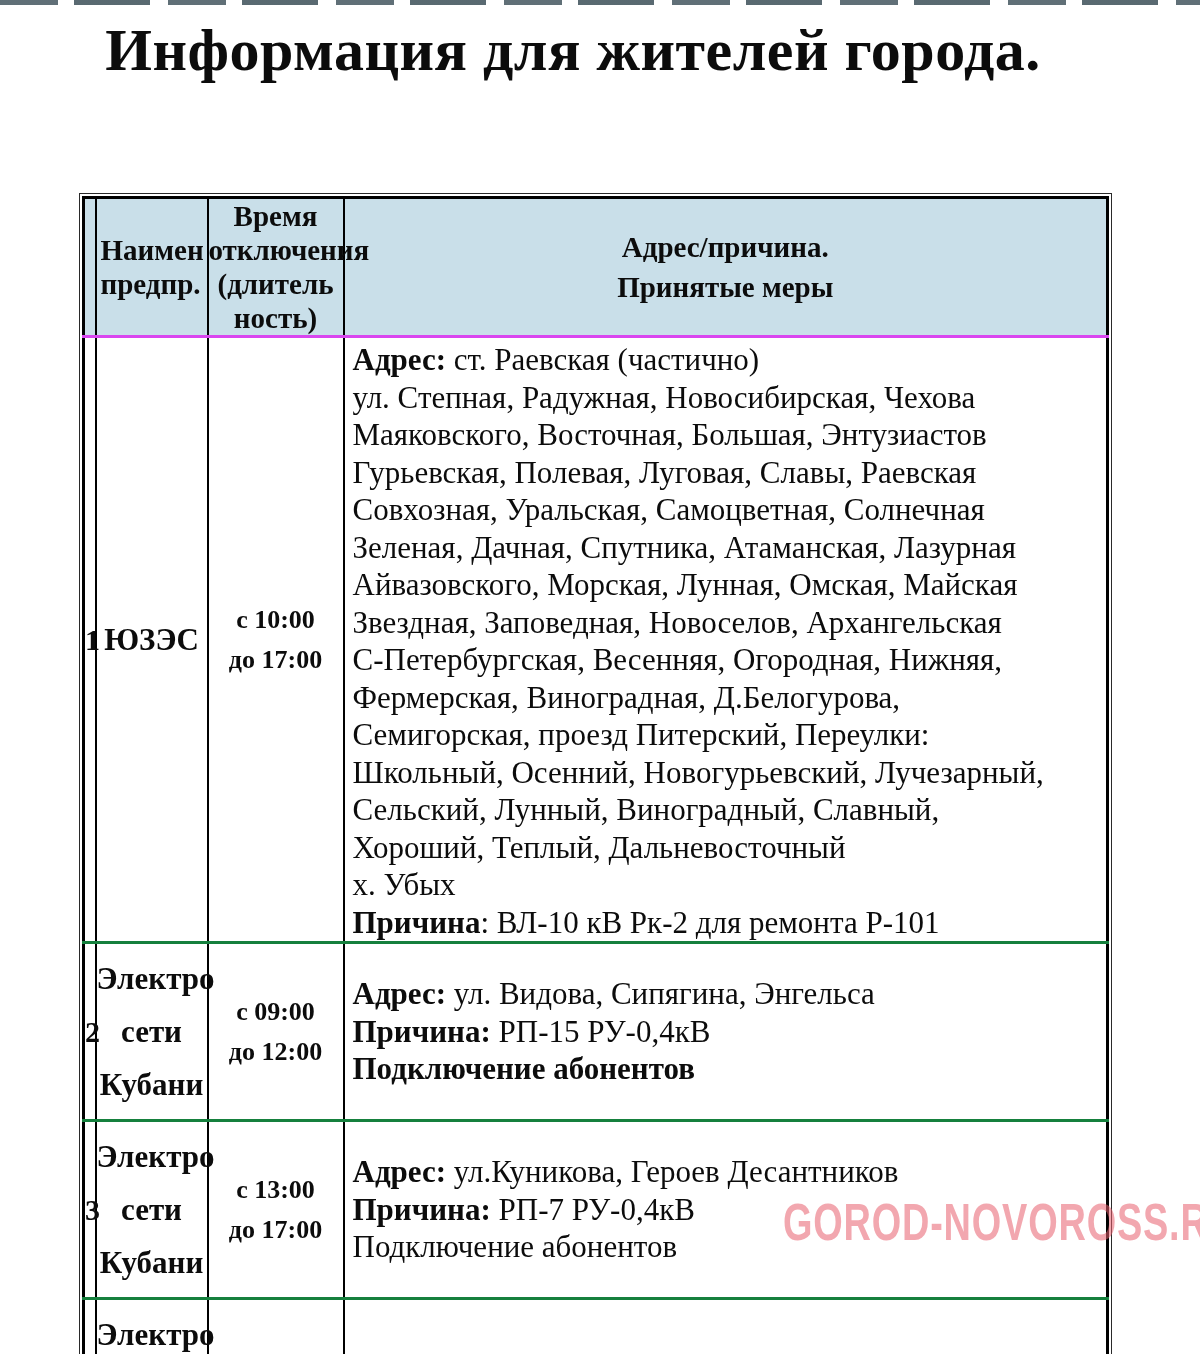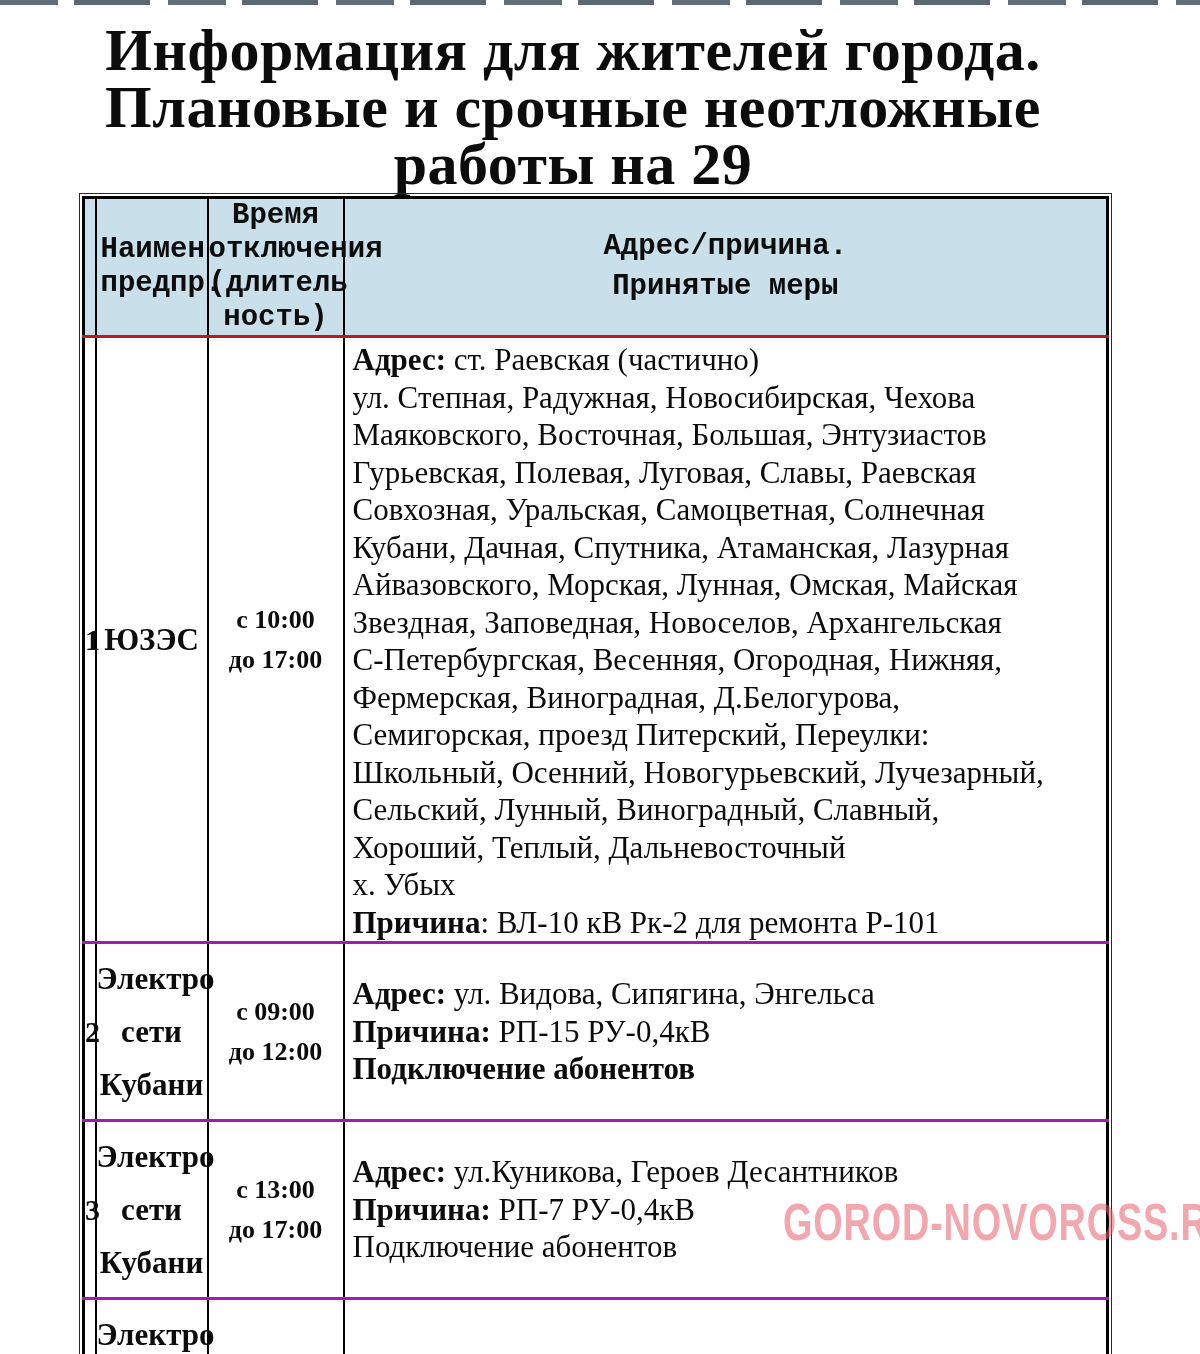--- a/index.html
+++ b/index.html
@@ -28,24 +28,23 @@
     border:3px solid #000;outline:1px solid #2a2a2a;outline-offset:2px;
   }
   col.c-num{width:12px;}
   col.c-name{width:112px;}
   col.c-time{width:136px;}
   col.c-addr{width:764px;}
   th,td{border:2px solid #000;padding:0;overflow:visible;}
   thead th{
     background:var(--header-bg,#c9dfe9);
     font-weight:bold;font-size:29px;vertical-align:middle;
-    border-bottom:3px solid #b91c1c;
-    font-family:Liberation Mono, monospace;
-  }
-  tbody td{border-top:3px solid #a21caf;}
+    border-bottom:3px solid #d946ef;
+  }
+  tbody td{border-top:3px solid #15803d;}
   thead tr{height:137px;}
   tbody tr:nth-child(1){height:603px;}
   tbody tr:nth-child(2){height:117px;}
   tbody tr:nth-child(3){height:120px;}
   tbody tr:nth-child(4){height:112px;}
   .hline{line-height:34px;white-space:nowrap;position:relative;z-index:4;}
   .th-name{text-align:left;}
   .th-name .hline{padding-left:4px;}
   .th-time{text-align:center;}
   .th-time .hline{width:max-content;margin:0 auto;}
@@ -78,21 +77,20 @@
     z-index:10;
   }
 </style>
 </head>
 <body>
 
 <div class="top-strip"></div>
 
 <div class="page-title">
   <div>Информация для жителей города.</div>
-  <div>Плановые и срочные неотложные работы на 29</div>
 </div>
 
 <div class="tbl-wrap">
   <table>
     <colgroup>
       <col class="c-num">
         <col class="c-name">
         <col class="c-time">
         <col class="c-addr">
     </colgroup>
@@ -126,21 +124,21 @@
           <td class="td-time">
             <div class="tline">с 10:00</div>
             <div class="tline">до 17:00</div>
           </td>
           <td class="td-addr top">
             <div class="aline"><b>Адрес:</b><span> ст. Раевская (частично)</span></div>
             <div class="aline"><span>ул. Степная, Радужная, Новосибирская, Чехова</span></div>
             <div class="aline"><span>Маяковского, Восточная, Большая, Энтузиастов</span></div>
             <div class="aline"><span>Гурьевская, Полевая, Луговая, Славы, Раевская</span></div>
             <div class="aline"><span>Совхозная, Уральская, Самоцветная, Солнечная</span></div>
-            <div class="aline"><span>Кубани, Дачная, Спутника, Атаманская, Лазурная</span></div>
+            <div class="aline"><span>Зеленая, Дачная, Спутника, Атаманская, Лазурная</span></div>
             <div class="aline"><span>Айвазовского, Морская, Лунная, Омская, Майская</span></div>
             <div class="aline"><span>Звездная, Заповедная, Новоселов, Архангельская</span></div>
             <div class="aline"><span>С-Петербургская, Весенняя, Огородная, Нижняя,</span></div>
             <div class="aline"><span>Фермерская, Виноградная, Д.Белогурова,</span></div>
             <div class="aline"><span>Семигорская, проезд Питерский, Переулки:</span></div>
             <div class="aline"><span>Школьный, Осенний, Новогурьевский, Лучезарный,</span></div>
             <div class="aline"><span>Сельский, Лунный, Виноградный, Славный,</span></div>
             <div class="aline"><span>Хороший, Теплый, Дальневосточный</span></div>
             <div class="aline"><span>х. Убых</span></div>
             <div class="aline"><b>Причина</b><span>: ВЛ-10 кВ Рк-2 для ремонта Р-101</span></div>

